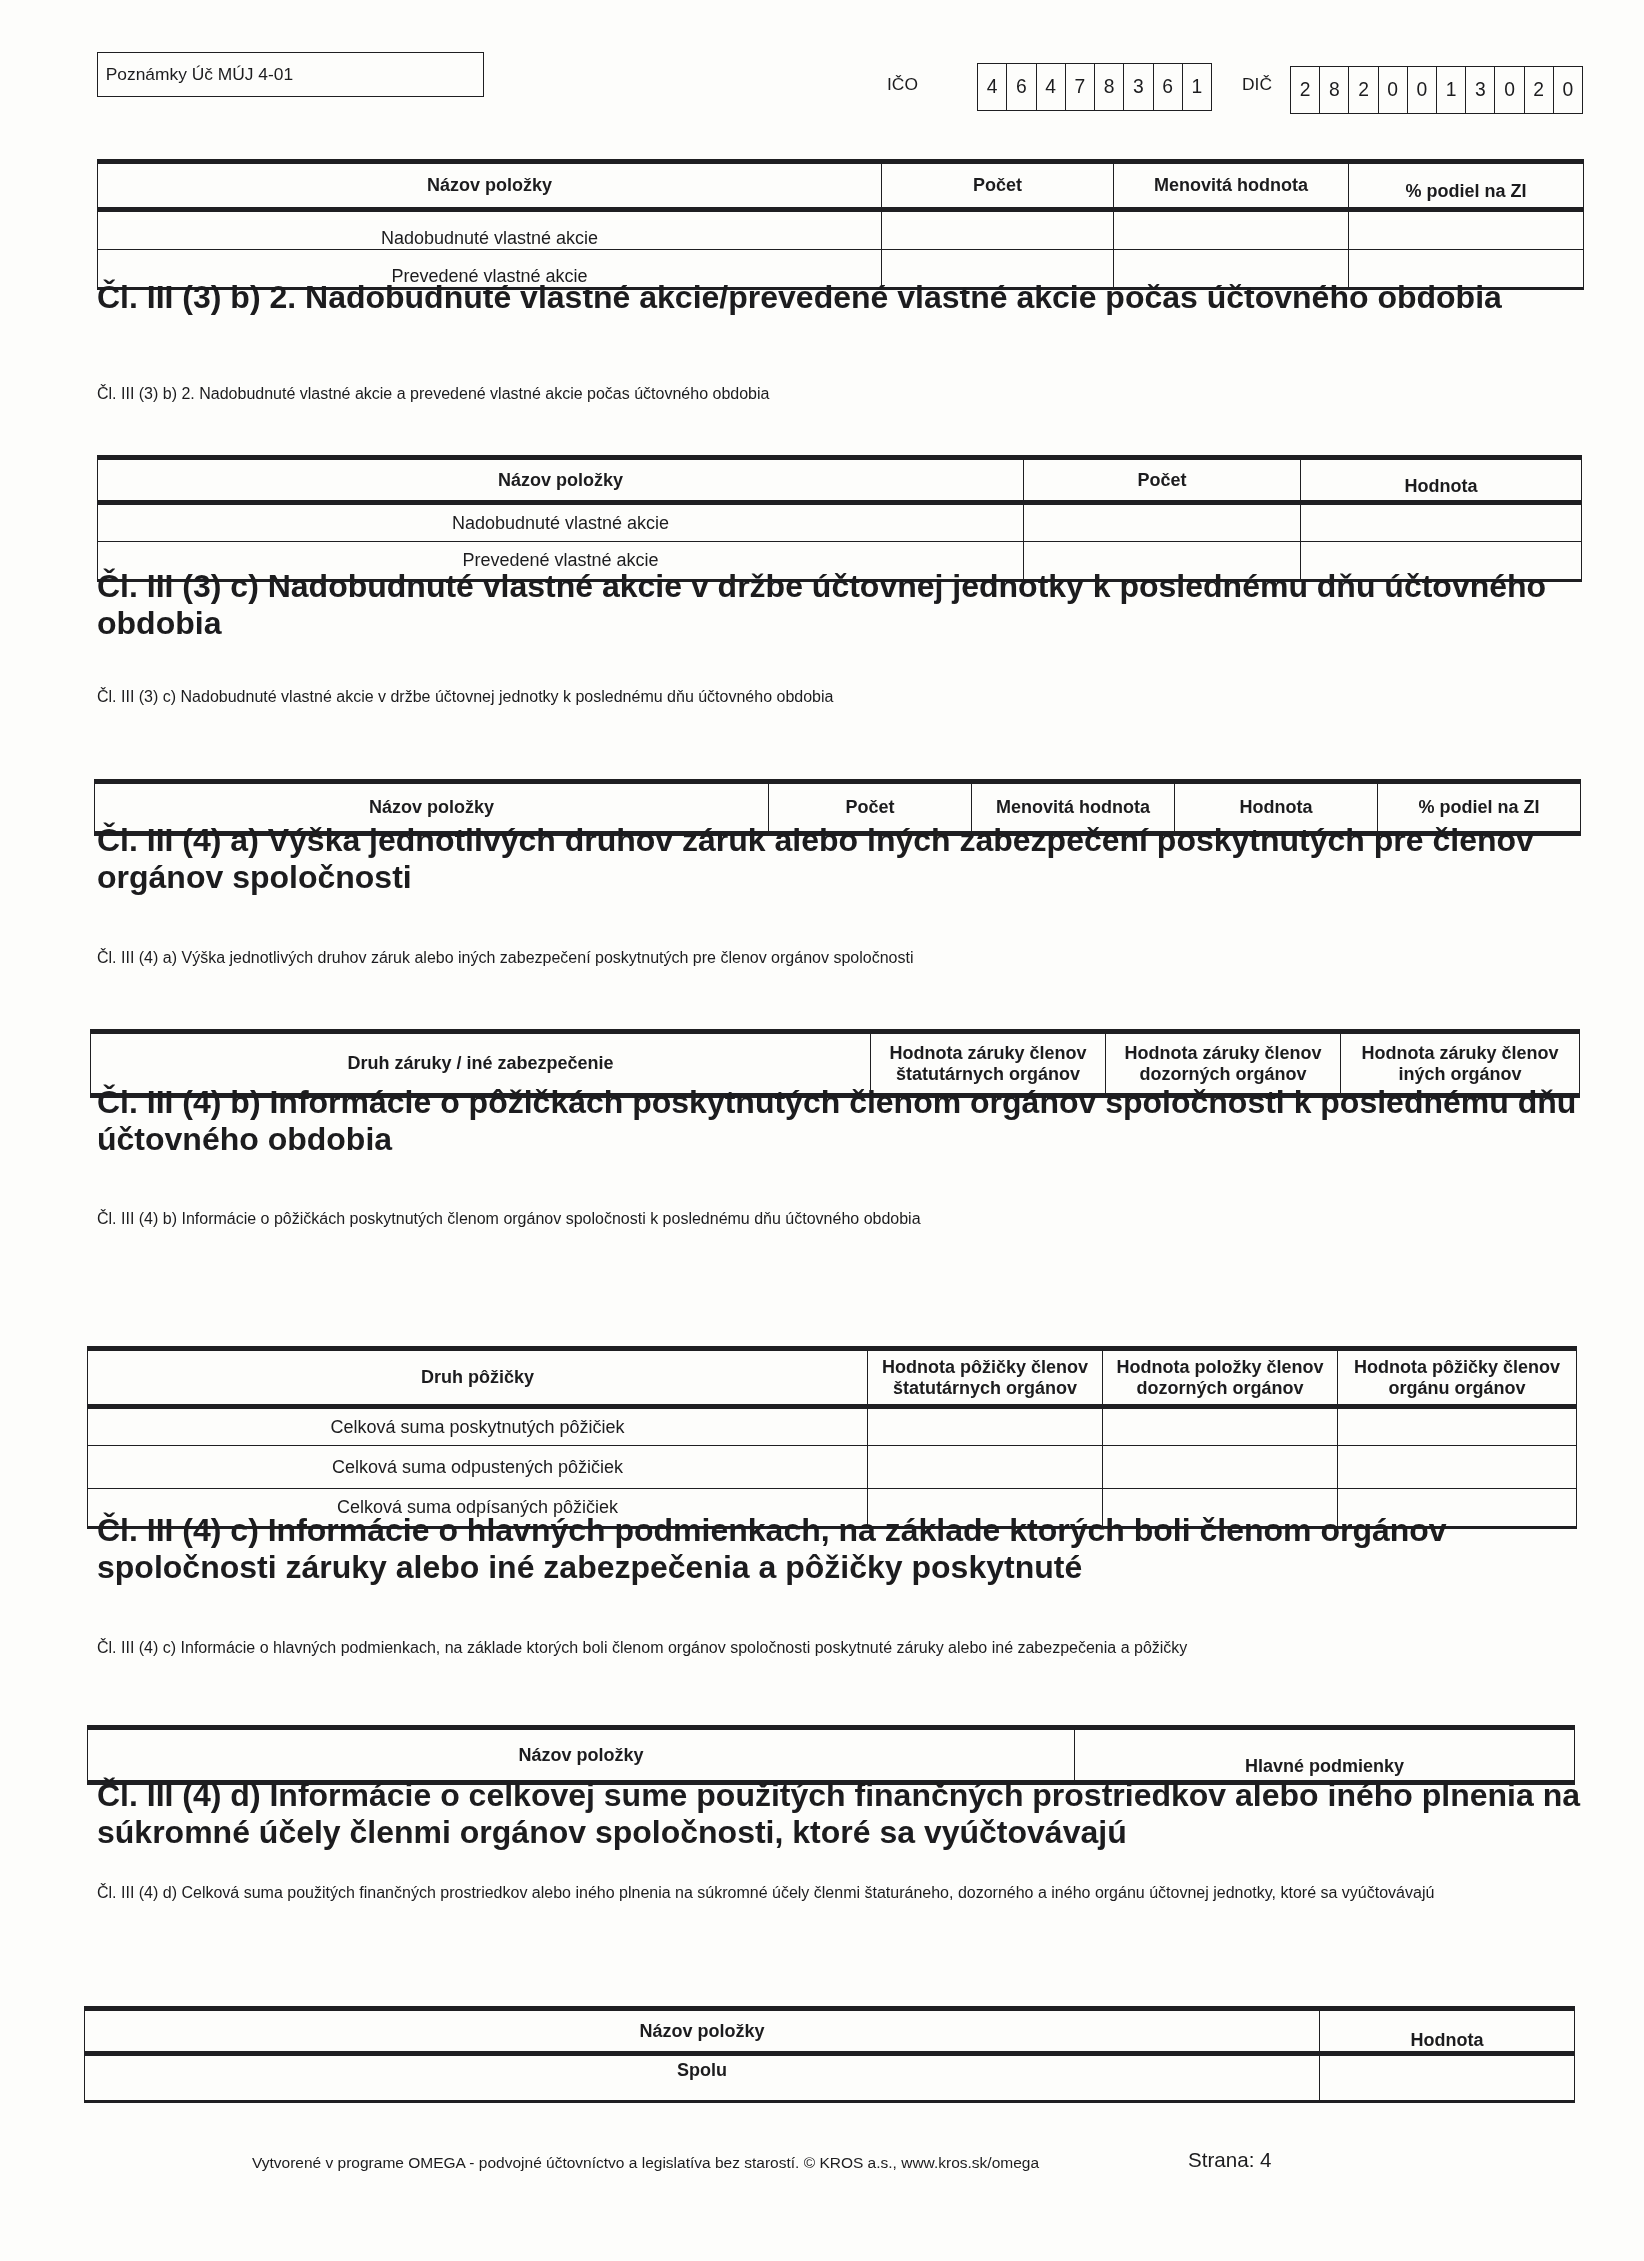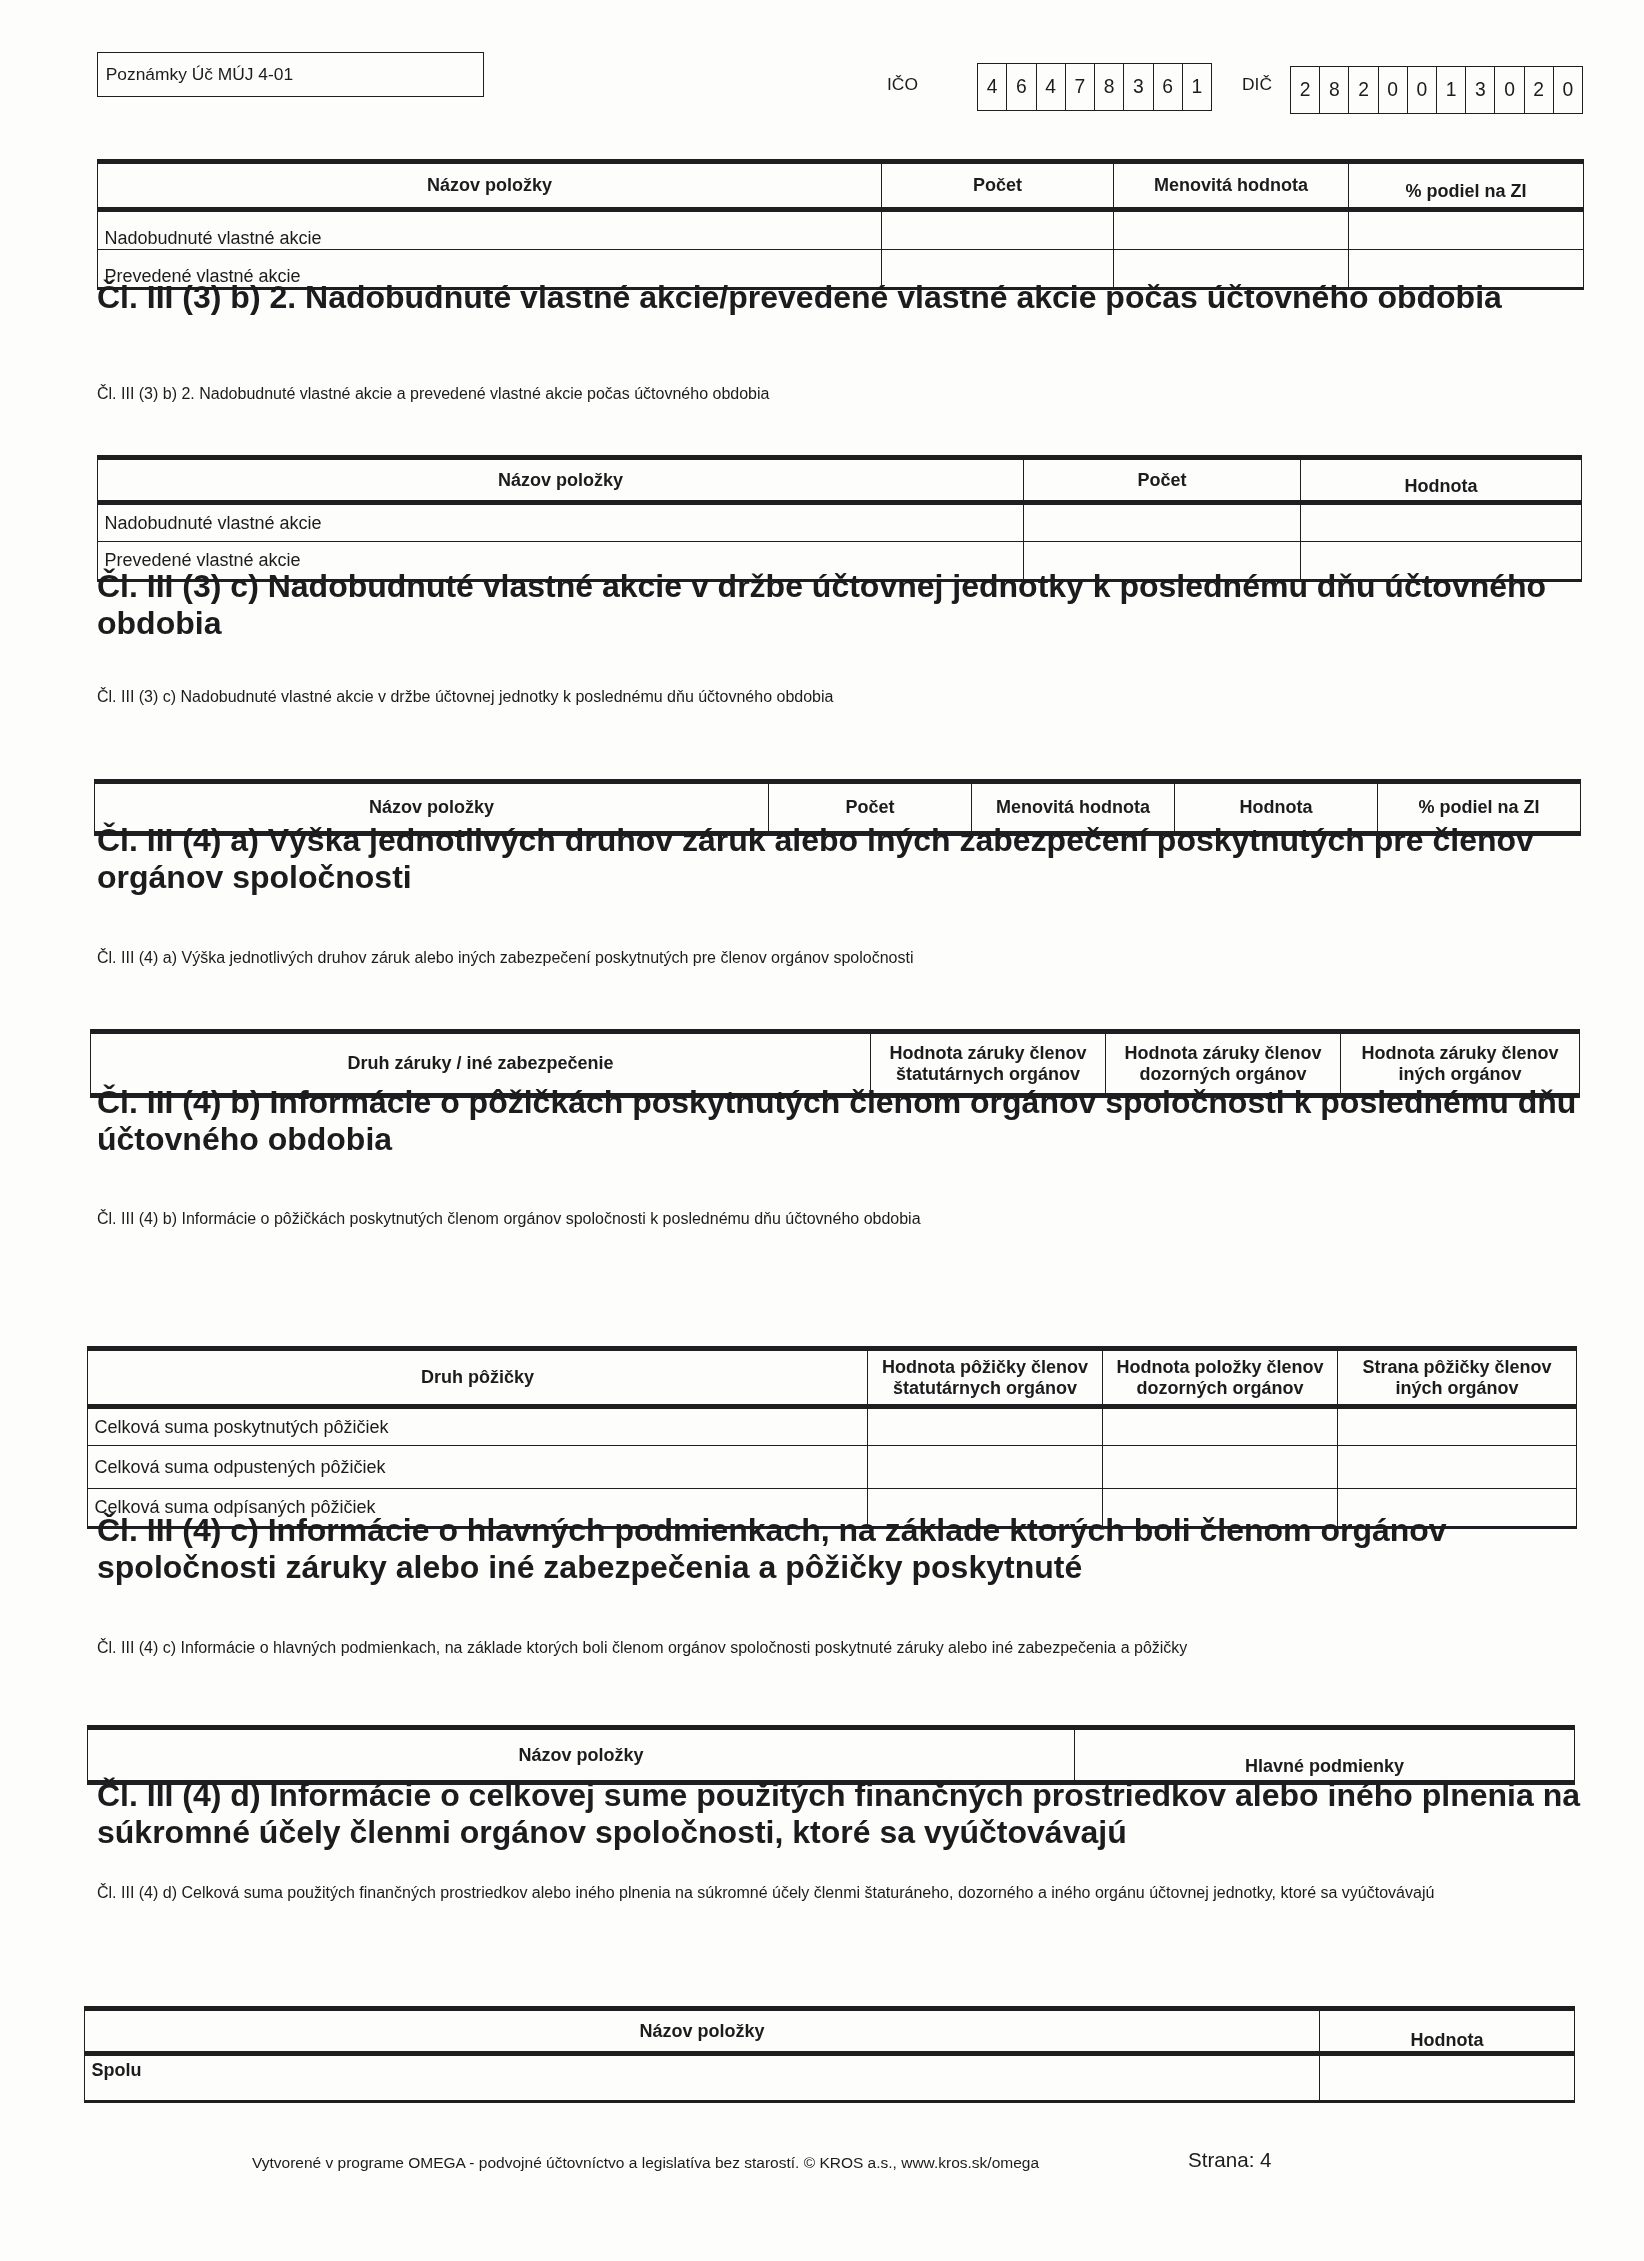--- a/index.html
+++ b/index.html
@@ -6,21 +6,21 @@
   body { width:1645px; height:2261px; background:#fdfdfb; position:relative; overflow:hidden;
          font-family:"Liberation Sans", sans-serif; color:#1c1c1e; }
   .abs { position:absolute; }
   .box { position:absolute; border:1.9px solid #1f1f22; box-sizing:border-box; }
   .small { font-size:17.4px; }
   .heading { position:absolute; font-weight:bold; font-size:32px; line-height:37px; left:97px; width:1483px; }
   .sub { position:absolute; font-size:16px; left:97px; width:1483px; line-height:19.3px; }
   table.form { position:absolute; border-collapse:collapse; table-layout:fixed;margin-top:42px; }
   table.form td, table.form th { border:1.9px solid #1f1f22; padding:0 6.4px; box-sizing:border-box; }
   table.form th { font-weight:bold; font-size:18px; text-align:center; line-height:20.6px; }
-  table.form td { font-size:18px; }
+  table.form td { font-size:18px;text-align:center; }
   table.form tr.hdr th { border-bottom:5.8px solid #1f1f22; }
   table.form { border-top:5.8px solid #1f1f22; }
   table.form tr.last td { border-bottom:3.2px solid #1f1f22; }
   .digits { position:absolute; display:flex; border:1.9px solid #1f1f22; box-sizing:border-box; height:48px; }
   .digits span { flex:1; border-right:1.3px solid #1f1f22; display:flex; align-items:center; justify-content:center; font-size:19.3px; }
   .digits span:last-child { border-right:none; }
   .footer { position:absolute; font-size:15.5px; }
 </style>
 </head>
 <body>
@@ -158,21 +158,21 @@
       <col style="width:780px">
       <col style="width:235px">
       <col style="width:235px">
       <col style="width:239px">
     </colgroup>
   <tbody>
       <tr class="hdr" style="height:58px;">
     <th>Druh pôžičky</th>
     <th>Hodnota pôžičky členov štatutárnych orgánov</th>
     <th>Hodnota položky členov dozorných orgánov</th>
-    <th>Strana pôžičky členov iných orgánov</th>
+    <th>Hodnota pôžičky členov orgánu orgánov</th>
   </tr>
   <tr style="height:39px;">
     <td>Celková suma poskytnutých pôžičiek</td>
     <td></td>
         <td></td>
         <td></td>
   </tr>
   <tr style="height:43px;">
     <td>Celková suma odpustených pôžičiek</td>
     <td></td>

